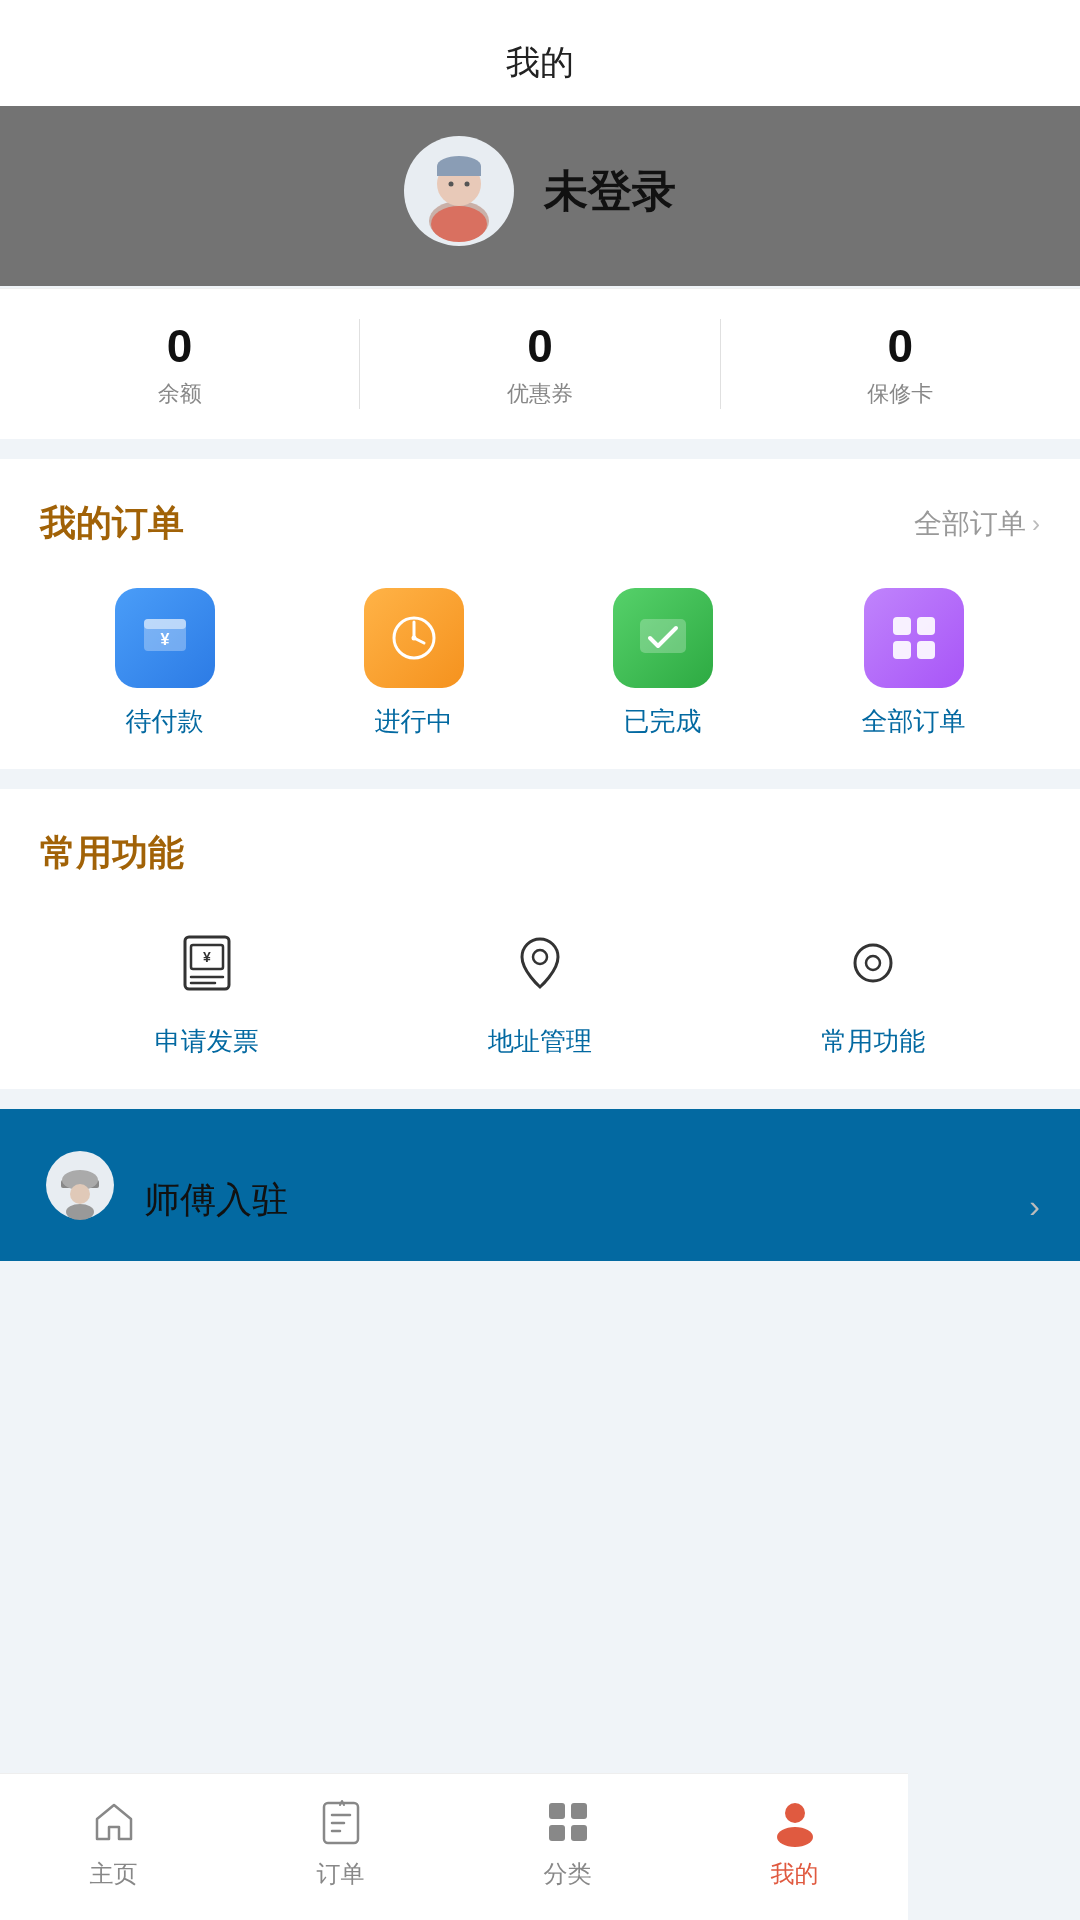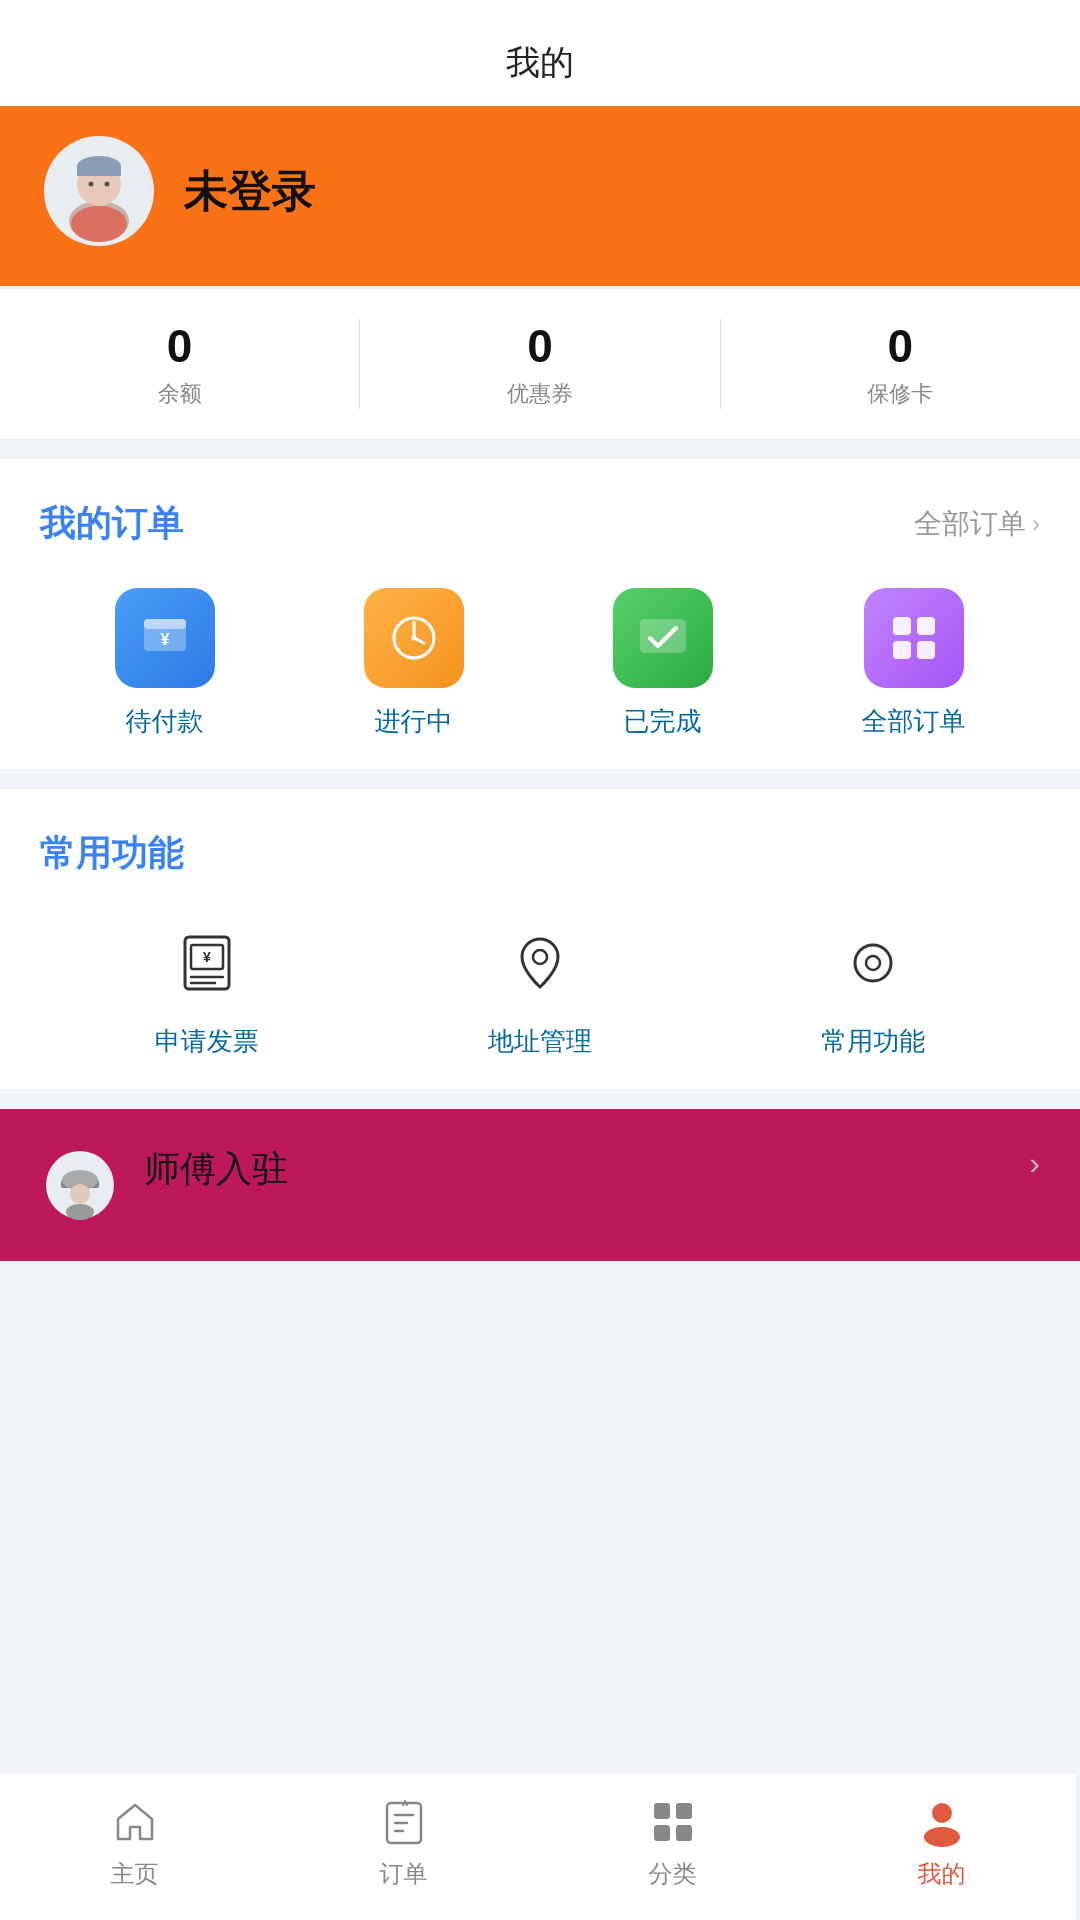--- a/index.html
+++ b/index.html
@@ -18,25 +18,26 @@
       background: #fff;
       text-align: center;
       padding: 40px 0 20px;
       font-size: 34px;
       font-weight: 500;
       color: #222;
     }
 
     
     .profile-section {
-      background: #f97316;
-      display: flex;
-      align-items: center;
-      padding: 30px 44px 40px;
+      background: #737373;
+      display: flex;
+      align-items: center;
+      padding: 30px 32px 40px;
       gap: 30px;
+      justify-content: center;
     }
     .avatar-wrap {
       width: 110px;
       height: 110px;
       position: relative;
       flex-shrink: 0;
     }
     .avatar-svg {
       width: 110px;
       height: 110px;
@@ -86,21 +87,21 @@
 
     .card-header {
       display: flex;
       justify-content: space-between;
       align-items: center;
       margin-bottom: 40px;
     }
     .card-title {
       font-size: 36px;
       font-weight: 600;
-      color: #3b82f6;
+      color: #a16207;
     }
     .card-link {
       font-size: 28px;
       color: #999;
       display: flex;
       align-items: center;
       gap: 6px;
     }
     .chevron {
       font-size: 24px;
@@ -140,25 +141,25 @@
     .func-icon {
       width: 90px;
       height: 90px;
       display: flex;
       align-items: center;
       justify-content: center;
     }
 
     
     .master-card {
-      background: #be185d;
+      background: #0369a1;
       margin-top: 20px;
       padding: 36px 40px;
       display: flex;
-      align-items: flex-start;
+      align-items: flex-end;
       gap: 24px;
     }
     .master-icon-wrap {
       width: 80px;
       height: 80px;
       display: flex;
       align-items: center;
       justify-content: center;
       flex-shrink: 0;
     }
@@ -171,21 +172,21 @@
     .master-chevron {
       font-size: 32px;
       color: #bbb;
     }
 
     
     .bottom-nav {
       position: fixed;
       bottom: 0;
       left: 0;
-      width: 1076px;
+      width: 908px;
       background: #fff;
       border-top: 1px solid #eee;
       display: flex;
       justify-content: space-around;
       align-items: center;
       padding: 20px 0 30px;
       z-index: 100;
     }
     .nav-item {
       display: flex;

